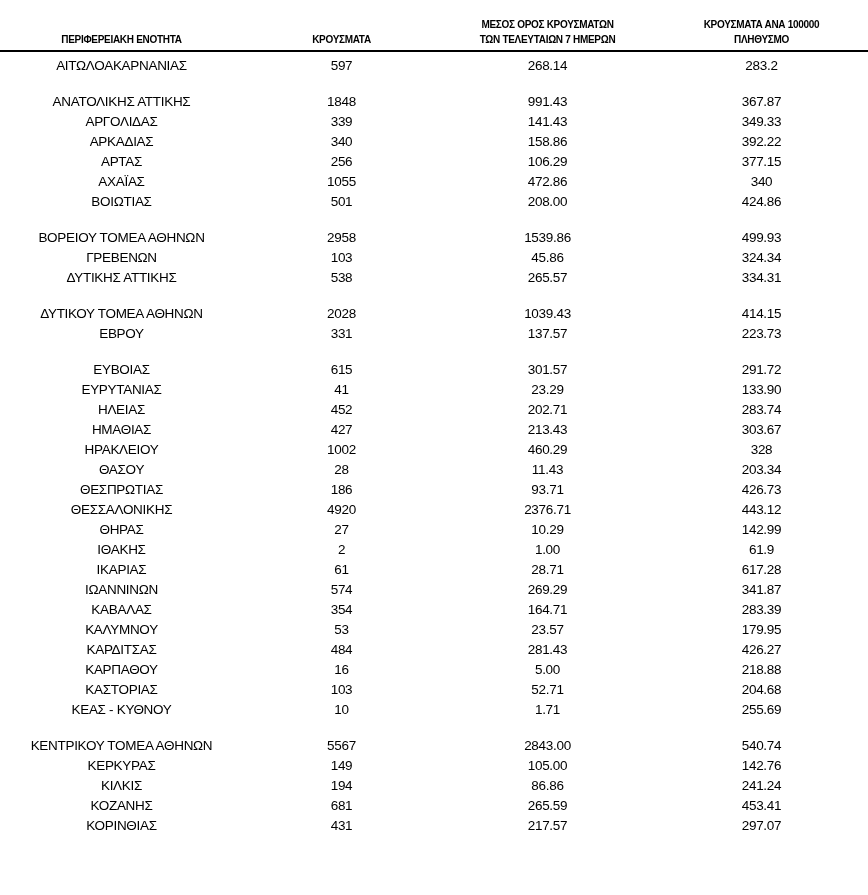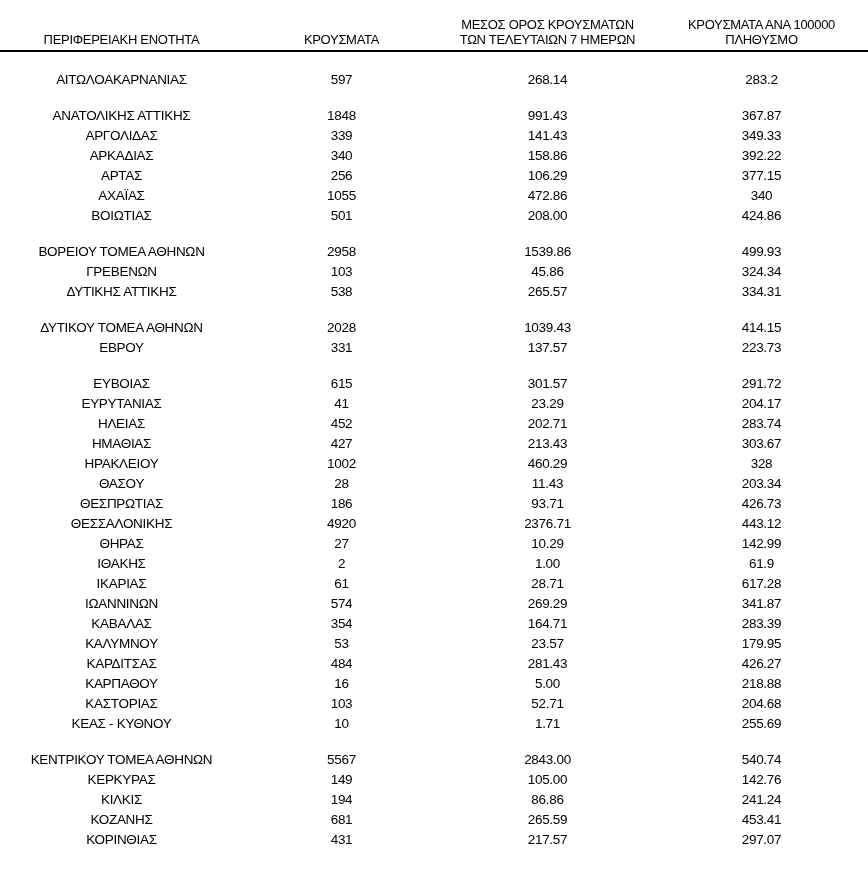--- a/index.html
+++ b/index.html
@@ -19,22 +19,22 @@
   table.region-table {
     width: 868px;
     border-collapse: collapse;
     table-layout: fixed;
   }
   col.c1 { width: 243px; }
   col.c2 { width: 197px; }
   col.c3 { width: 215px; }
   col.c4 { width: 213px; }
   thead th {
-    font-weight: 400;
-    font-size: 13px;
+    font-weight: 700;
+    font-size: 10px;
     line-height: 15px;
     letter-spacing: -0.3px;
     text-align: center;
     vertical-align: bottom;
     padding: 0 0 3px 0;
     height: 46px;
     border-bottom: 2.5px solid #000000;
     white-space: nowrap;
   }
   tbody td {
@@ -42,21 +42,21 @@
     font-size: 13.5px;
     letter-spacing: -0.3px;
     text-align: center;
     vertical-align: middle;
     height: 20px;
     line-height: 20px;
     padding: 0;
     white-space: nowrap;
     overflow: hidden;
   }
-  tbody tr.first-data-row td { padding-top: 18px; }
+  tbody tr.first-data-row td { padding-top: 4px; }
   tbody tr.spacer td { height: 16px; }
 </style>
 </head>
 <body>
 
 <table class="region-table">
   <colgroup>
     <col class="c1">
       <col class="c2">
       <col class="c3">
@@ -168,21 +168,21 @@
       <tr>
         <td>ΕΥΒΟΙΑΣ</td>
         <td>615</td>
         <td>301.57</td>
         <td>291.72</td>
       </tr>
       <tr>
         <td>ΕΥΡΥΤΑΝΙΑΣ</td>
         <td>41</td>
         <td>23.29</td>
-        <td>204.17</td>
+        <td>133.90</td>
       </tr>
       <tr>
         <td>ΗΛΕΙΑΣ</td>
         <td>452</td>
         <td>202.71</td>
         <td>283.74</td>
       </tr>
       <tr>
         <td>ΗΜΑΘΙΑΣ</td>
         <td>427</td>

